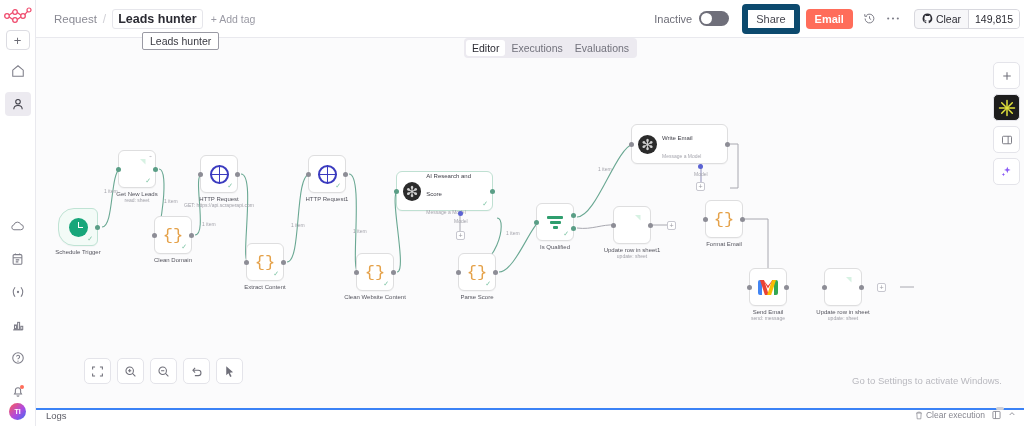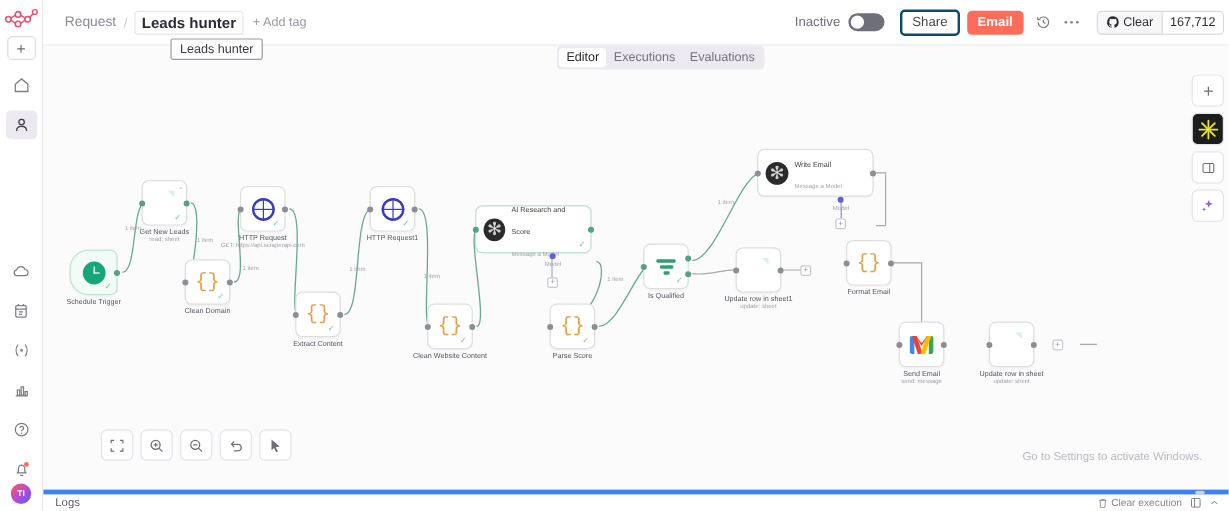--- a/index.html
+++ b/index.html
@@ -55,21 +55,21 @@
   .crumb-tag { font-size: 10.5px; color: #9a9aa4; margin-left: 8px; cursor: pointer; }
   .tb-spacer { flex: 1 1 auto; }
   .tb-inactive { font-size: 11px; color: #6e6e78; margin-right: 7px; }
   .toggle {
     width: 30px; height: 15px; border-radius: 8px; background: #6f6f7a;
     position: relative; cursor: pointer;
   }
   .toggle .knob { position: absolute; width: 11px; height: 11px; border-radius: 50%; background: #fff; top: 2px; left: 2px; }
   .btn-share {
     margin-left: 13px; font-size: 11px; color: #45454e;
-    border: 2px solid #0c4a6e; background: #fff; border-radius: 4px;
+    border: 6px solid #0c4a6e; background: #fff; border-radius: 4px;
     padding: 3px 8px; cursor: pointer;
   }
   .btn-save {
     margin-left: 6px; font-size: 11px; color: #fff; font-weight: bold;
     background: #ff6d5a; border: none; border-radius: 4px;
     padding: 4px 9px; cursor: pointer;
   }
   .tb-ico { margin-left: 10px; color: #7b7b86; cursor: pointer; display: flex; align-items: center; }
   .gh-group {
     display: flex; align-items: center; margin-left: 14px; margin-right: 4px;
@@ -193,22 +193,22 @@
   #rightpanel .rp.dark { background: #1d1d1d; color: #e8e83a; overflow: hidden; }
 
   
   #watermark { position: absolute; right: 22px; bottom: 22px; text-align: left; z-index: 12; user-select: none; }
   #watermark .w1 { font-size: 15.5px; color: #b9b9bf; line-height: 1.15; }
   #watermark .w2 { font-size: 9.5px; color: #b9b9bf; }
 
   
   #bottombar {
     position: absolute; left: 36px; right: 0; bottom: 0; height: 18px;
-    background: #fff; border-top: 4px solid #3b82f6;
-    display: flex; align-items: center; padding: 0 8px 0 10px; z-index: 22;
+    background: #fff; border-top: 2px solid #3b82f6;
+    display: flex; align-items: flex-start; padding: 0 8px 0 10px; z-index: 22;
   }
   #bottombar .logs { font-size: 9.5px; color: #5d5d66; }
   #bottombar .sp { flex: 1 1 auto; }
   #bottombar .clear { font-size: 8.5px; color: #86868f; display: flex; align-items: center; gap: 3px; cursor: pointer; }
   #bottombar .bico { margin-left: 7px; color: #7b7b85; cursor: pointer; display: flex; }
   .scroll-nub { position: absolute; right: 20px; top: -3px; width: 8px; height: 3px; background: #cfcfd6; border-radius: 2px; }
 </style>
 </head>
 <body>
 
@@ -315,21 +315,21 @@
           <circle cx="13.5" cy="2.5" r="1.2"></circle>
         </svg>
     </span>
     <span class="gh-group">
       <span class="gh-star">
         <svg width="11" height="11" viewBox="0 0 16 16" fill="currentColor">
           <path d="M8 .8a7.2 7.2 0 0 0-2.3 14c.36.07.5-.15.5-.34v-1.3c-2 .44-2.43-.95-2.43-.95-.33-.84-.8-1.06-.8-1.06-.66-.45.05-.44.05-.44.73.05 1.11.75 1.11.75.65 1.1 1.7.79 2.11.6.07-.47.25-.79.46-.97-1.6-.18-3.28-.8-3.28-3.56 0-.79.28-1.43.74-1.93-.07-.19-.32-.92.07-1.91 0 0 .6-.2 1.98.74a6.8 6.8 0 0 1 3.6 0c1.37-.93 1.97-.74 1.97-.74.4.99.15 1.72.07 1.91.46.5.74 1.14.74 1.93 0 2.77-1.68 3.38-3.29 3.56.26.22.49.66.49 1.33v1.97c0 .19.13.42.5.34A7.2 7.2 0 0 0 8 .8Z"></path>
         </svg>
         <span>Clear</span>
       </span>
-      <span class="gh-count">167,712</span>
+      <span class="gh-count">149,815</span>
     </span>
   </div>
 
   <div class="name-tooltip">Leads hunter</div>
 
   <div id="tabpill">
     <span class="tab active">Editor</span>
     <span class="tab">Executions</span>
     <span class="tab">Evaluations</span>
   </div>

